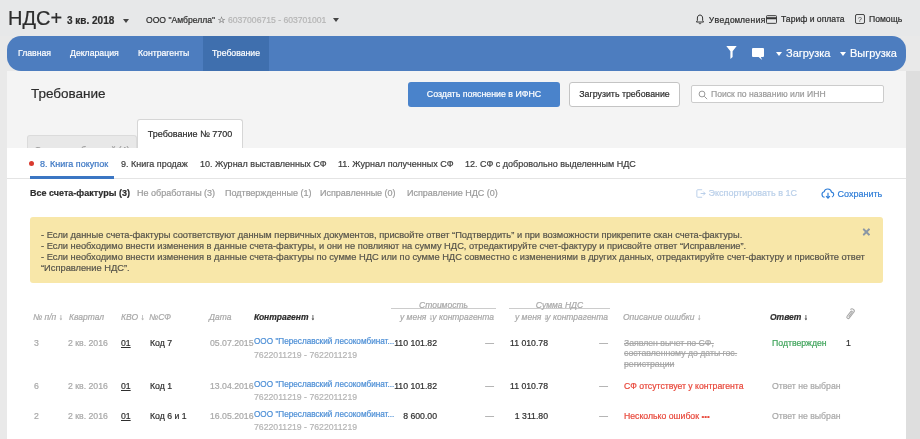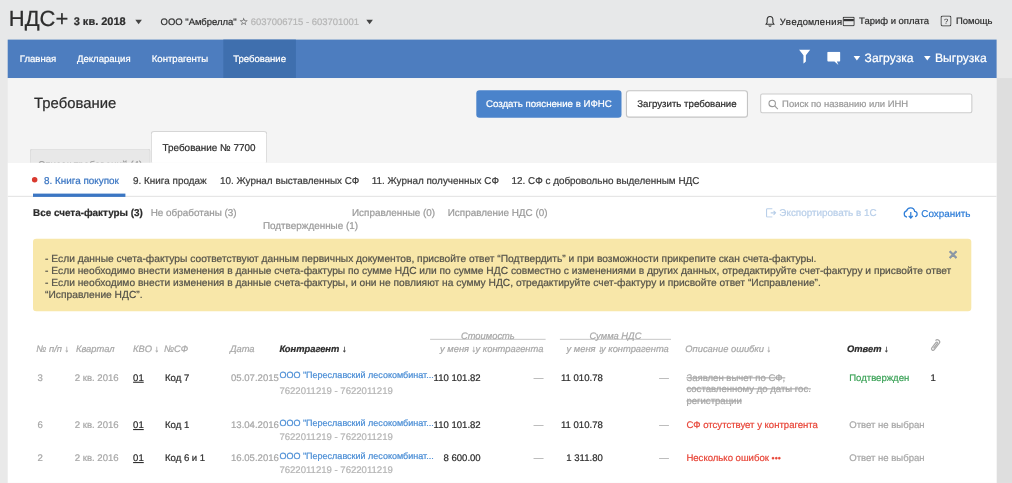--- a/index.html
+++ b/index.html
@@ -12,28 +12,28 @@
 .logo { position:absolute; left:8px; top:7px; font-size:20px; color:#2d2d2d; }
 .quarter { position:absolute; left:67px; top:15px; font-size:10px; font-weight:bold; color:#2d2d2d; }
 .org { position:absolute; left:146px; top:15px; font-size:8.6px; color:#2d2d2d; }
 .org .star { color:#777; font-size:9px; }
 .org .inn { color:#b5b5b5; }
 .caret { display:inline-block; width:0; height:0; border-left:3.5px solid transparent; border-right:3.5px solid transparent; border-top:4px solid #444; vertical-align:1px; margin-left:4px; }
 .caret.w { border-top-color:#fff; margin-left:0; margin-right:4px; }
 .tr-item { position:absolute; top:14px; font-size:8.6px; color:#2d2d2d; white-space:nowrap; }
 .tr-item svg { vertical-align:-2px; margin-right:4px; }
 
-.nav { position:absolute; left:7px; top:36px; width:899px; height:35px; background:#4d7dbf; }
+.nav { position:absolute; left:7px; top:36px; width:899px; height:35px; background:#4d7dbf;border-radius:14px; }
 .nav .tab { position:absolute; top:0; height:35px; line-height:35px; color:#fff; font-size:8.7px; padding:0 9px; }
 .nav .tab.active { background:#3f6fae; }
 .navright { position:absolute; top:0; height:35px; color:#fff; font-size:11px; line-height:35px; white-space:nowrap; }
 
 .section { position:absolute; left:7px; top:71px; width:899px; height:77px; background:#f4f4f4; }
 .h1 { position:absolute; left:31px; top:86px; font-size:13.5px; color:#2d2d2d; }
-.btn-blue { position:absolute; left:433px; top:82px; width:132px; height:25px; background:#4a83cb; border-radius:3px; color:#fff; font-size:8.8px; text-align:center; line-height:25px; white-space:nowrap; }
+.btn-blue { position:absolute; left:408px; top:82px; width:152px; height:25px; background:#4a83cb; border-radius:3px; color:#fff; font-size:8.8px; text-align:center; line-height:25px; white-space:nowrap; }
 .btn-white { position:absolute; left:569px; top:82px; width:111px; height:25px; background:#fff; border:1px solid #c4c4c4; border-radius:3px; color:#2d2d2d; font-size:8.8px; text-align:center; line-height:23px; white-space:nowrap; }
 .search { position:absolute; left:691px; top:85px; width:193px; height:18px; background:#fff; border:1px solid #ccc; border-radius:2px; color:#9a9a9a; font-size:8.6px; line-height:16px; padding-left:19px; white-space:nowrap; }
 .search svg { position:absolute; left:6px; top:4px; }
 .tab2 { position:absolute; height:29px; line-height:29px; font-size:9px; border-radius:3px 3px 0 0; text-align:center; }
 .tab2.off { left:27px; top:135px; width:110px; background:#e8e8e8; border:1px solid #dbdbdb; border-bottom:none; color:#9a9a9a; }
 .tab2.on { left:137px; top:119px; width:106px; background:#fff; border:1px solid #d6d6d6; border-bottom:none; color:#2d2d2d; }
 
 .content { position:absolute; left:7px; top:148px; width:899px; height:291px; background:#fff; }
 
 .subtab-border { position:absolute; left:7px; top:178px; width:899px; height:1px; background:#e4e4e4; }
@@ -112,35 +112,35 @@
 <div class="subtab-border"></div>
 <span class="dot"></span>
 <span class="st active" style="left:40px;">8. Книга покупок</span>
 <span class="st" style="left:121px;">9. Книга продаж</span>
 <span class="st" style="left:200px;">10. Журнал выставленных СФ</span>
 <span class="st" style="left:338px;">11. Журнал полученных СФ</span>
 <span class="st" style="left:465px;">12. СФ с добровольно выделенным НДС</span>
 <span class="st-underline"></span>
 <span class="f first" style="left:30px;">Все счета-фактуры (3)</span>
 <span class="f" style="left:137px;">Не обработаны (3)</span>
-<span class="f" style="left:239px;margin-top:12px;">Подтвержденные (1)</span>
+<span class="f" style="left:225px;">Подтвержденные (1)</span>
 <span class="f" style="left:320px;">Исправленные (0)</span>
 <span class="f" style="left:407px;">Исправление НДС (0)</span>
 <span class="f exp" style="left:696px;"><svg width="10" height="9" viewBox="0 0 13 12" style="vertical-align:-1.5px;">
       <path d="M8 1 H2 a1 1 0 0 0 -1 1 v8 a1 1 0 0 0 1 1 h6" fill="none" stroke="#b9cfe9" stroke-width="1.3"></path>
       <path d="M6 6 h6 M9.5 3.5 L12 6 L9.5 8.5" fill="none" stroke="#b9cfe9" stroke-width="1.3"></path>
     </svg> Экспортировать в 1С</span>
 <span class="f save" style="left:821px;"><svg width="14" height="11" viewBox="0 0 14 11" style="vertical-align:-2px;">
       <path d="M3.6 9.3 a2.8 2.8 0 0 1 -0.5 -5.5 a3.8 3.8 0 0 1 7.4 0.3 a2.5 2.5 0 0 1 0.4 4.9" fill="none" stroke="#2f7ed8" stroke-width="1.15"></path>
       <path d="M7 4.8 v5.4 M5.1 8.2 l1.9 2 l1.9 -2" fill="none" stroke="#2f7ed8" stroke-width="1.15"></path>
     </svg> Сохранить</span>
 <div class="notice">
   <div class="nowrap">- Если данные счета-фактуры соответствуют данным первичных документов, присвойте ответ “Подтвердить” и при возможности прикрепите скан счета-фактуры.</div>
+  <div class="nowrap">- Если необходимо внести изменения в данные счета-фактуры, и они не повлияют на сумму НДС, отредактируйте счет-фактуру и присвойте ответ “Исправление”.</div>
   <div class="nowrap">- Если необходимо внести изменения в данные счета-фактуры по сумме НДС или по сумме НДС совместно с изменениями в других данных, отредактируйте счет-фактуру и присвойте ответ</div>
-  <div class="nowrap">- Если необходимо внести изменения в данные счета-фактуры, и они не повлияют на сумму НДС, отредактируйте счет-фактуру и присвойте ответ “Исправление”.</div>
   <div class="nowrap">“Исправление НДС”.</div>
   <span class="x">✕</span>
 </div>
 <span class="group" style="left:391px; width:105px;">Стоимость</span>
 <span class="group" style="left:509px; width:101px;">Сумма НДС</span>
 <span class="cl" style="left:33px;">№ п/п ↓</span>
 <span class="cl" style="left:69px;">Квартал</span>
 <span class="cl" style="left:121px;">КВО ↓</span>
 <span class="cl" style="left:149px;">№СФ</span>
 <span class="cl" style="left:209px;">Дата</span>

